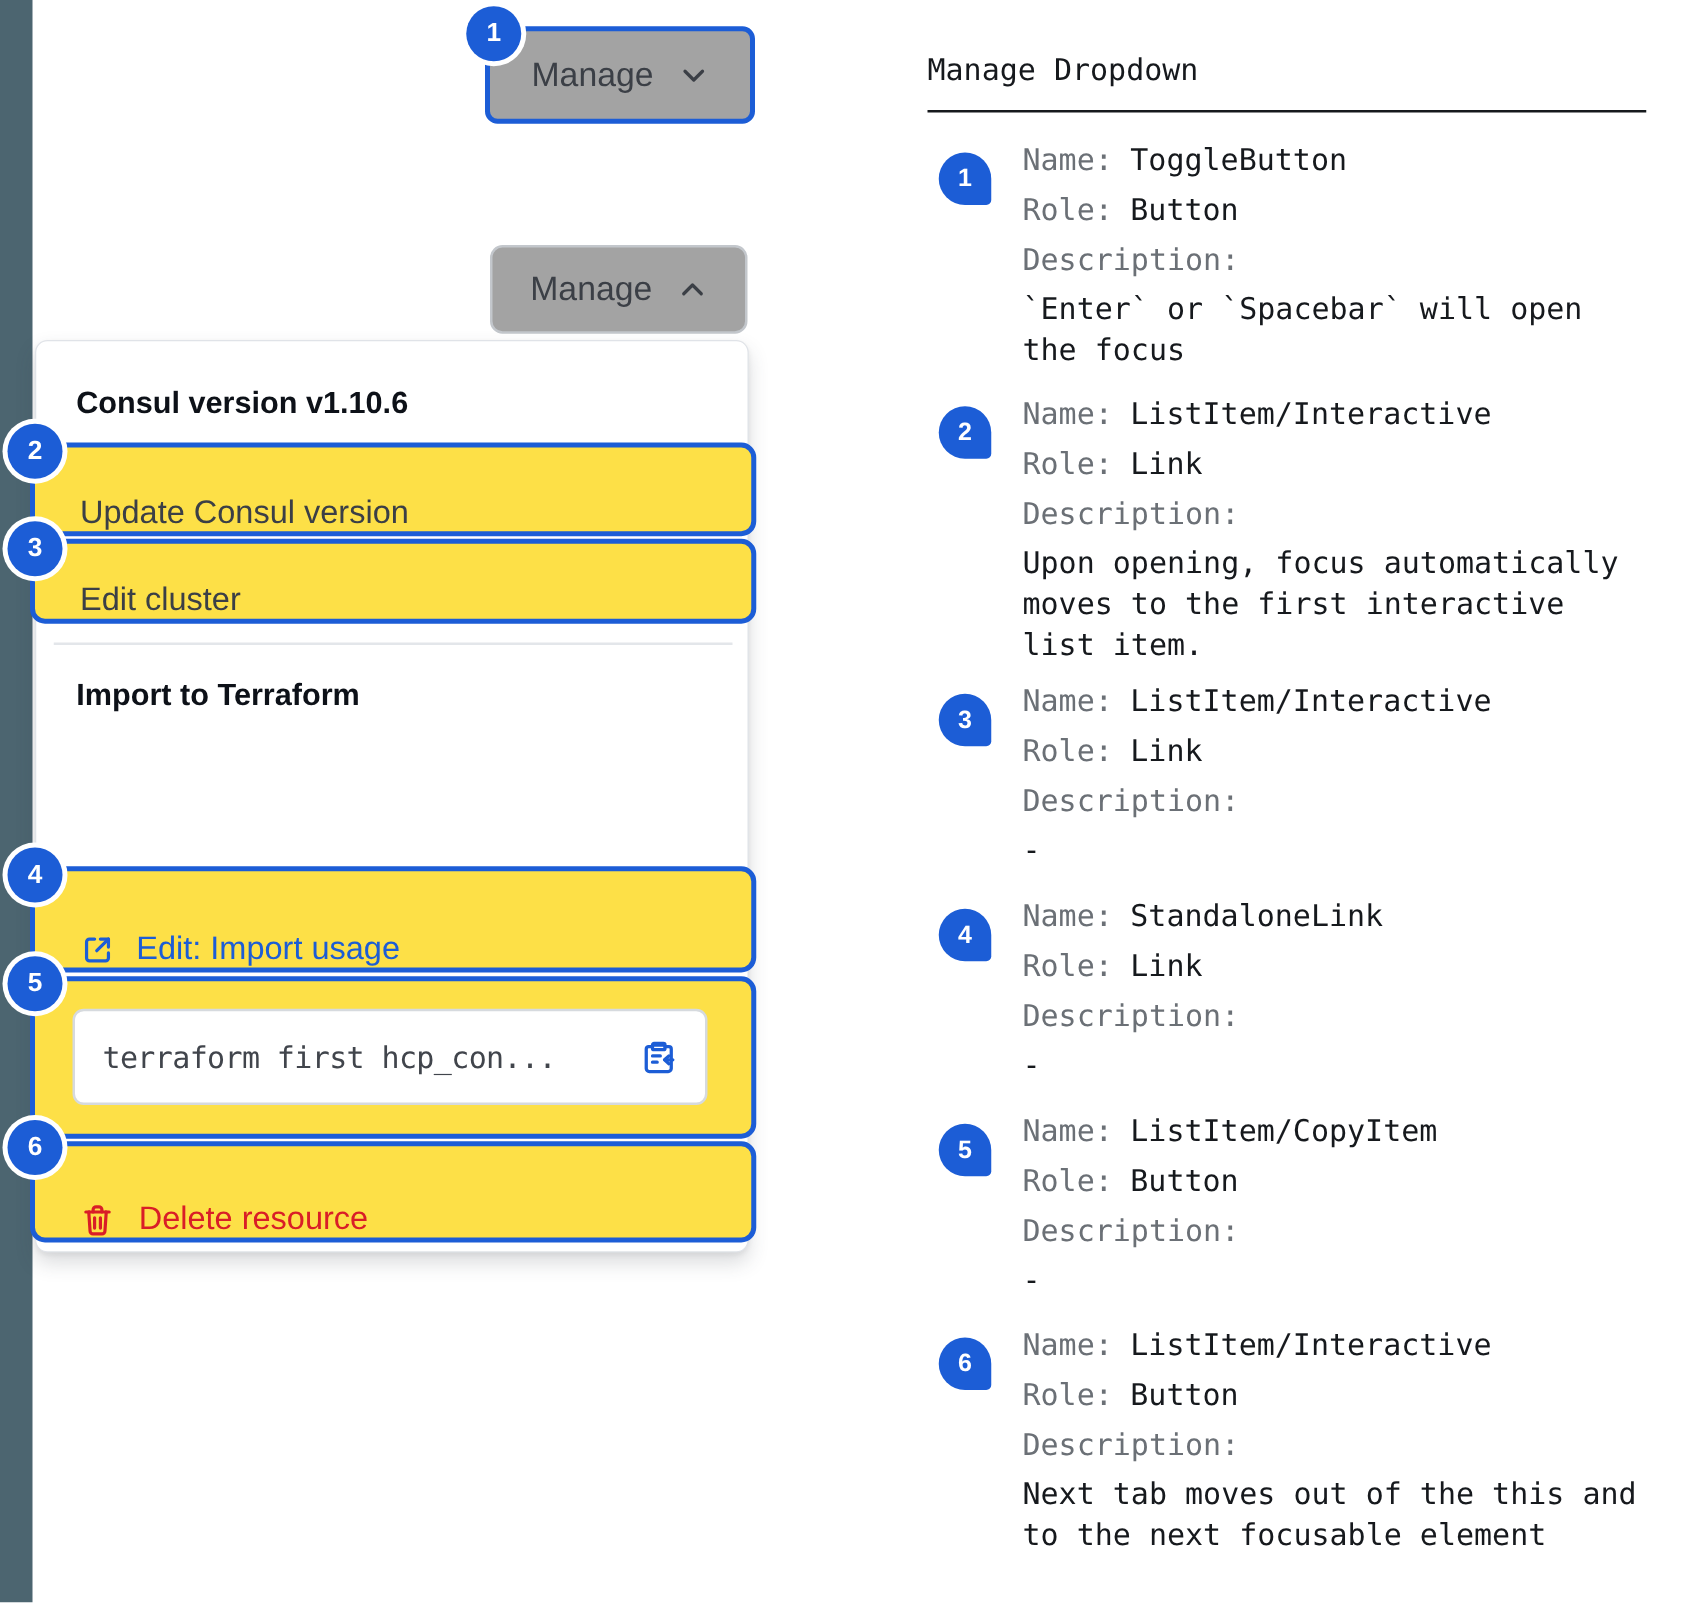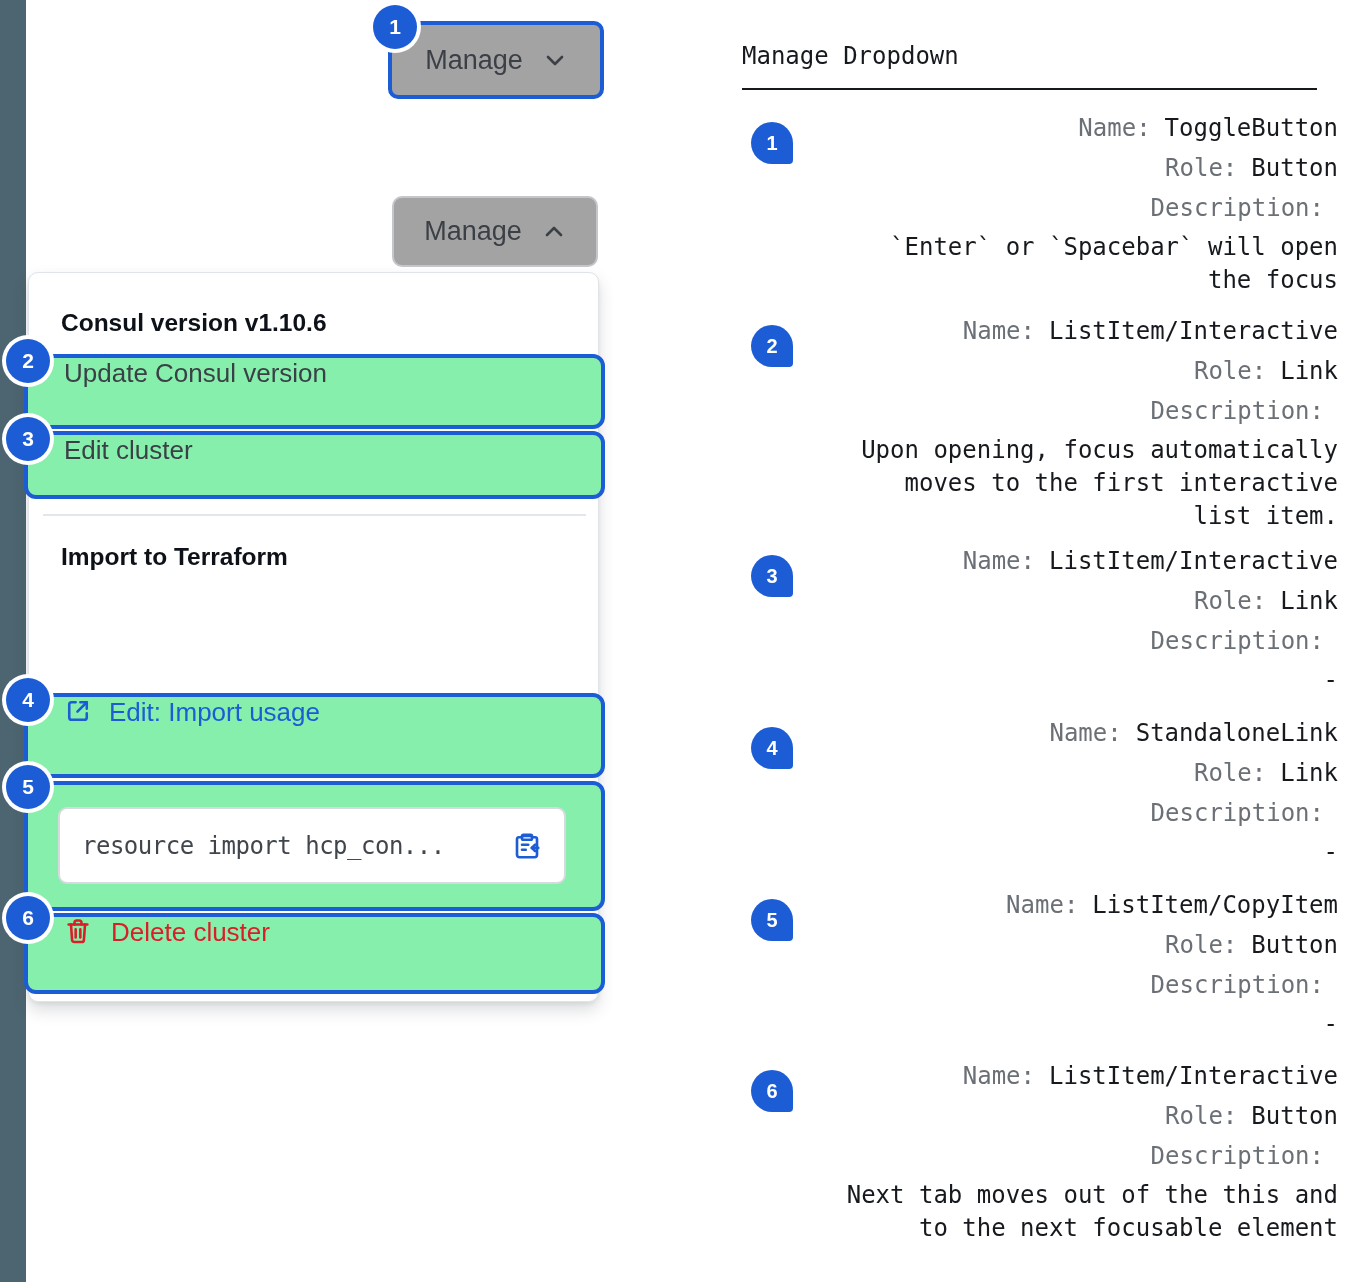--- a/index.html
+++ b/index.html
@@ -28,22 +28,22 @@
 
   .menu-panel{position:absolute;left:28px;top:272px;width:571px;height:730px;background:#fff;
     border:1px solid var(--panel-border);border-radius:10px;
     box-shadow:0 8px 16px rgba(55,60,70,.18),0 2px 4px rgba(0,0,0,.06);}
 
   .menu-section-title{position:absolute;left:32px;font-size:24.5px;font-weight:bold;color:#0d1118;}
   .menu-desc{position:absolute;left:32px;top:312px;width:510px;font-size:24px;line-height:36px;
     color:var(--muted);white-space:pre-line;}
   .menu-divider{position:absolute;left:14px;top:241px;width:543px;height:2px;background:#e3e6ea;}
 
-  .focus-box{position:absolute;left:-5px;width:581px;background:#86efac;border:4px solid var(--blue);
-    border-radius:12px;display:flex;align-items:flex-start;z-index:5;}
+  .focus-box{position:absolute;left:-5px;width:581px;background:#fde047;border:4px solid var(--blue);
+    border-radius:12px;display:flex;align-items:flex-end;z-index:5;}
   .focus-box .label{font-size:26px;color:var(--item);margin-left:36px;}
   .box-update{top:81px;height:75px;}
   .box-edit{top:158px;height:68px;}
   .box-docs{top:420px;height:85px;gap:17px;}
   .box-code{top:508px;height:130px;}
   .box-delete{top:640px;height:81px;gap:19px;}
 
   .link-label{font-size:26px;color:var(--blue);}
   .delete-label{font-size:26px;color:var(--red);}
   .box-docs .ext-icon{margin-left:36px;display:flex;}
@@ -56,21 +56,21 @@
 
   
   .doc-heading{position:absolute;left:742px;top:42px;font-family:"DejaVu Sans Mono",monospace;
     font-size:24px;color:var(--ink);}
   .doc-rule{position:absolute;left:742px;top:88px;width:575px;height:2px;background:var(--ink);}
 
   .doc-item{position:absolute;left:751px;display:flex;align-items:flex-start;}
   .pin-badge{flex:0 0 auto;width:42px;height:42px;margin-top:14px;border-radius:21px 21px 4px 21px;
     background:var(--blue);color:#fff;font-weight:bold;font-size:20px;
     display:flex;align-items:center;justify-content:center;}
-  .doc-text{margin-left:25px;font-family:"DejaVu Sans Mono",monospace;font-size:24px;color:var(--ink);width:520px;text-align:right;}
+  .doc-text{margin-left:25px;font-family:"DejaVu Sans Mono",monospace;font-size:24px;color:var(--ink);width:520px;}
   .doc-line{line-height:40px;}
   .doc-line .lbl{color:var(--gray-label);margin-right:14px;}
   .doc-desc{line-height:33px;margin-top:3px;white-space:pre-line;}
 
   svg{display:block;}
 </style>
 </head>
 <body>
 
 <div class="sidebar-strip"></div>
@@ -117,21 +117,21 @@
         <path d="M10 4.5H6.5A2 2 0 0 0 4.5 6.5v11a2 2 0 0 0 2 2h11a2 2 0 0 0 2-2V14"></path>
         <path d="M14 4.5h5.5V10"></path>
         <path d="M19.5 4.5 11.5 12.5"></path>
       </svg>
     </span>
     <span class="link-label">Edit: Import usage</span>
   </div>
 
   <div class="focus-box box-code">
     <div class="code-field">
-      <span class="code-text">resource import hcp_con...</span>
+      <span class="code-text">terraform first hcp_con...</span>
       <span class="copy-icon">
         <svg width="30" height="30" viewBox="0 0 24 24" fill="none" stroke="#1c5dd6" stroke-width="2.1" stroke-linecap="round" stroke-linejoin="round">
           <path d="M9 4h6"></path>
           <rect x="8" y="3" width="8" height="4" rx="1"></rect>
           <path d="M16 5h2.5A1.5 1.5 0 0 1 20 6.5V19a2 2 0 0 1-2 2H6a2 2 0 0 1-2-2V6.5A1.5 1.5 0 0 1 5.5 5H8"></path>
           <path d="M8 11h5M8 15h3"></path>
           <path d="M21 13.5h-5"></path>
           <path d="M18.5 11l-2.8 2.5 2.8 2.5"></path>
         </svg>
       </span>
@@ -140,21 +140,21 @@
 
   <div class="focus-box box-delete">
     <span class="trash-icon">
       <svg width="28" height="28" viewBox="0 0 24 24" fill="none" stroke="#d91e27" stroke-width="2.2" stroke-linecap="round" stroke-linejoin="round">
         <path d="M4 6.5h16"></path>
         <path d="M9 6.5V5a2 2 0 0 1 2-2h2a2 2 0 0 1 2 2v1.5"></path>
         <path d="M6 6.5l.9 13A2 2 0 0 0 8.9 21.5h6.2a2 2 0 0 0 2-2l.9-13"></path>
         <path d="M10 10.5v7M14 10.5v7"></path>
       </svg>
     </span>
-    <span class="delete-label">Delete cluster</span>
+    <span class="delete-label">Delete resource</span>
   </div>
 </div>
 
 <div class="num-badge" style="left:6px;top:339px;">2</div>
 <div class="num-badge" style="left:6px;top:417px;">3</div>
 <div class="num-badge" style="left:6px;top:678px;">4</div>
 <div class="num-badge" style="left:6px;top:765px;">5</div>
 <div class="num-badge" style="left:6px;top:896px;">6</div>
 
 <div class="doc-heading">Manage Dropdown</div>

